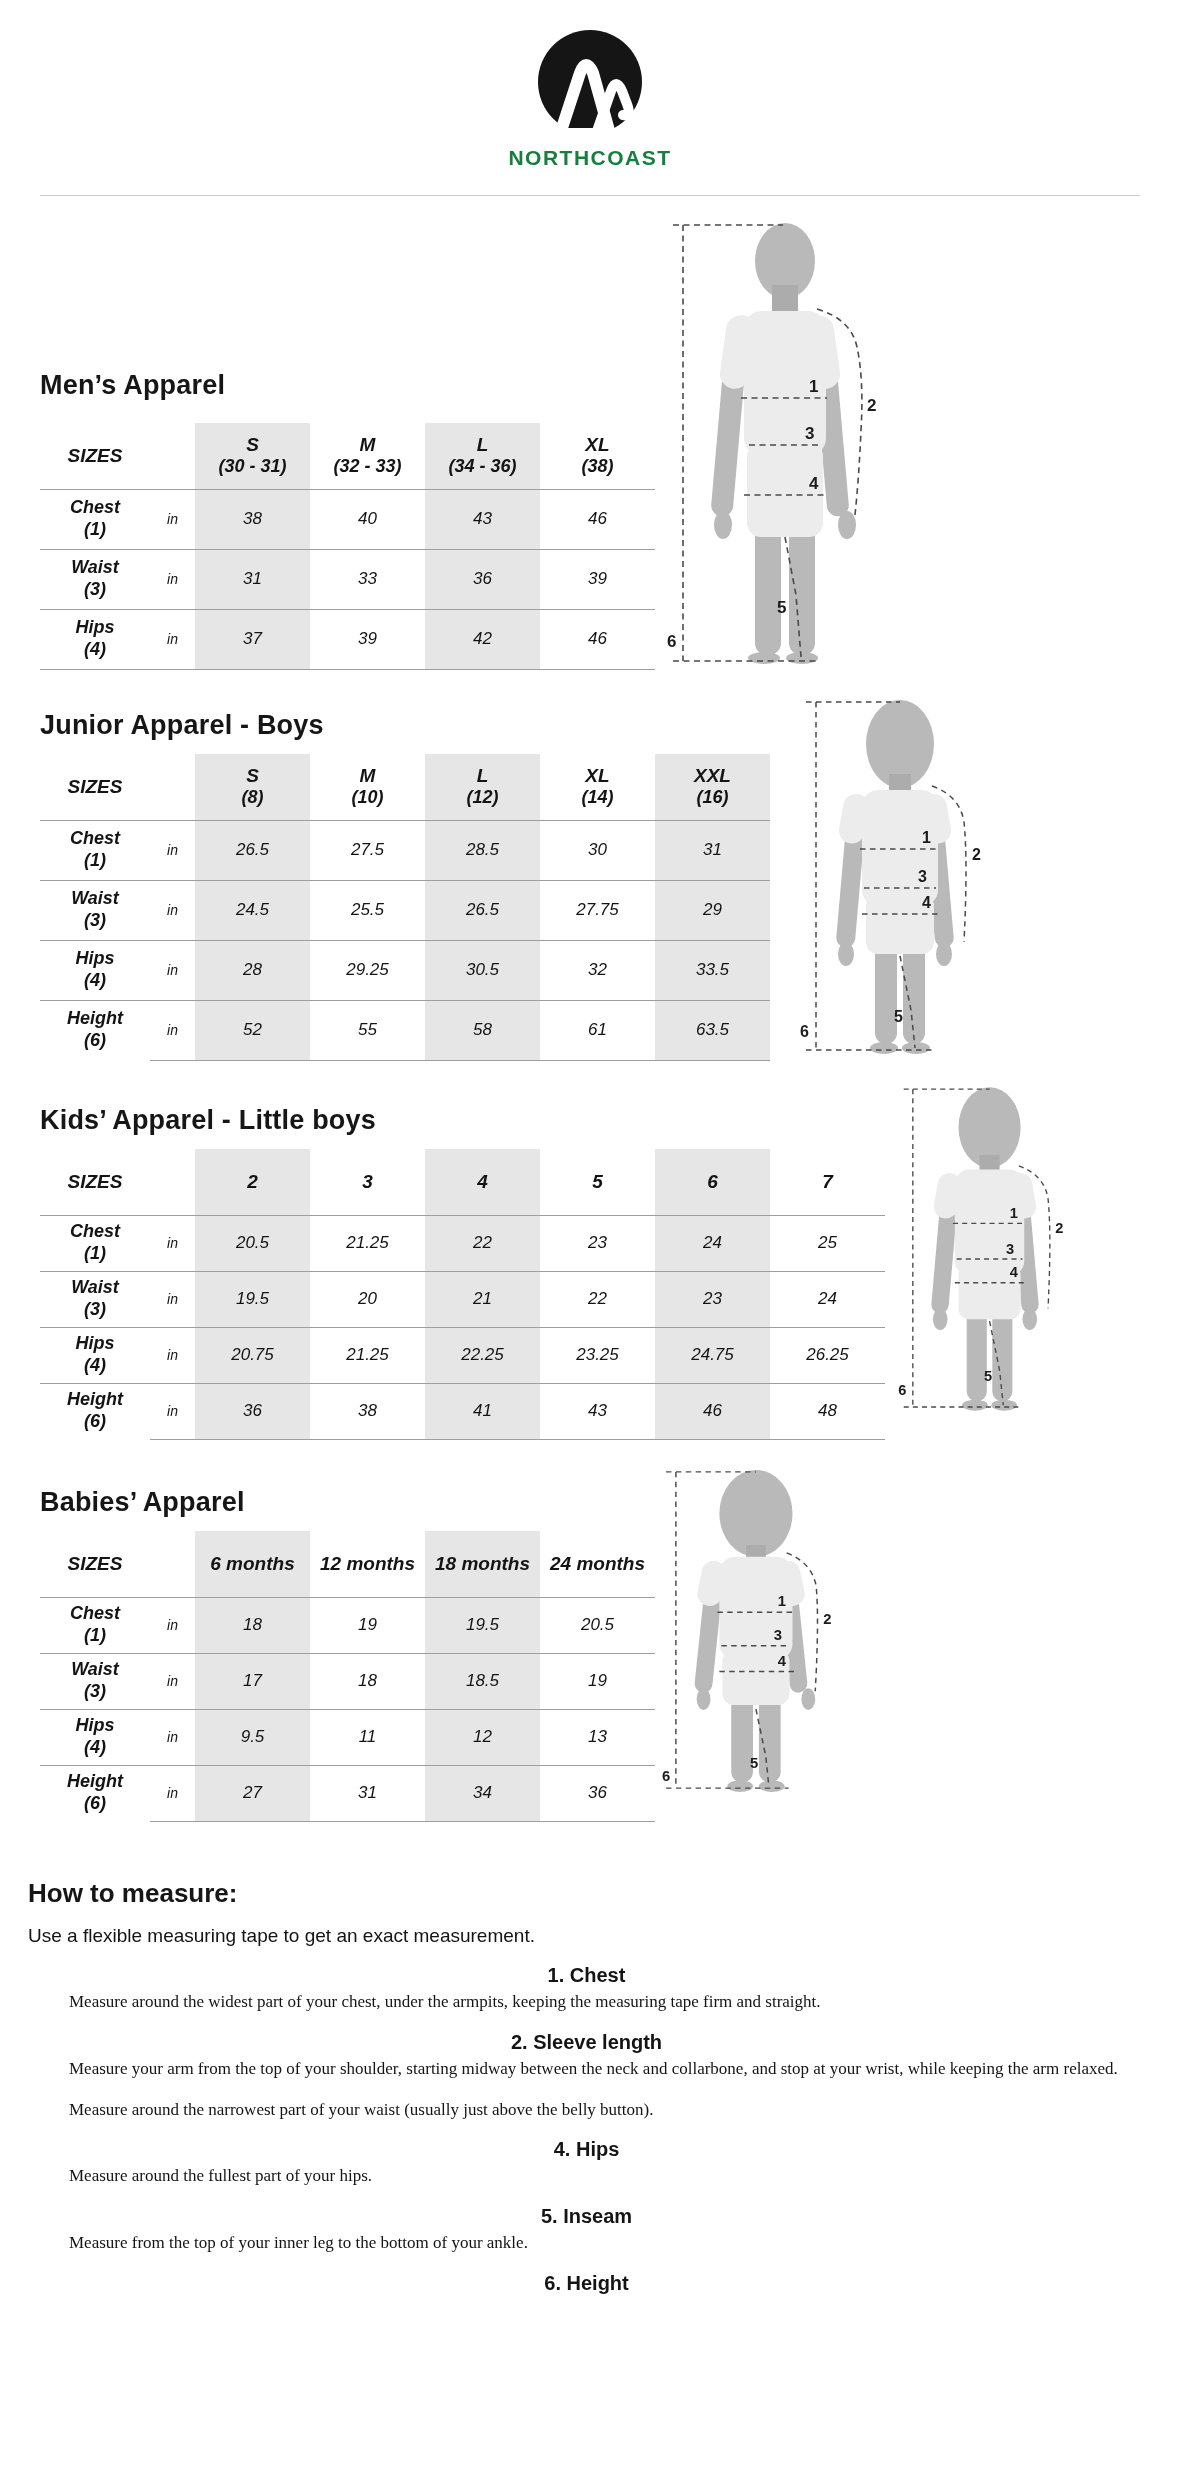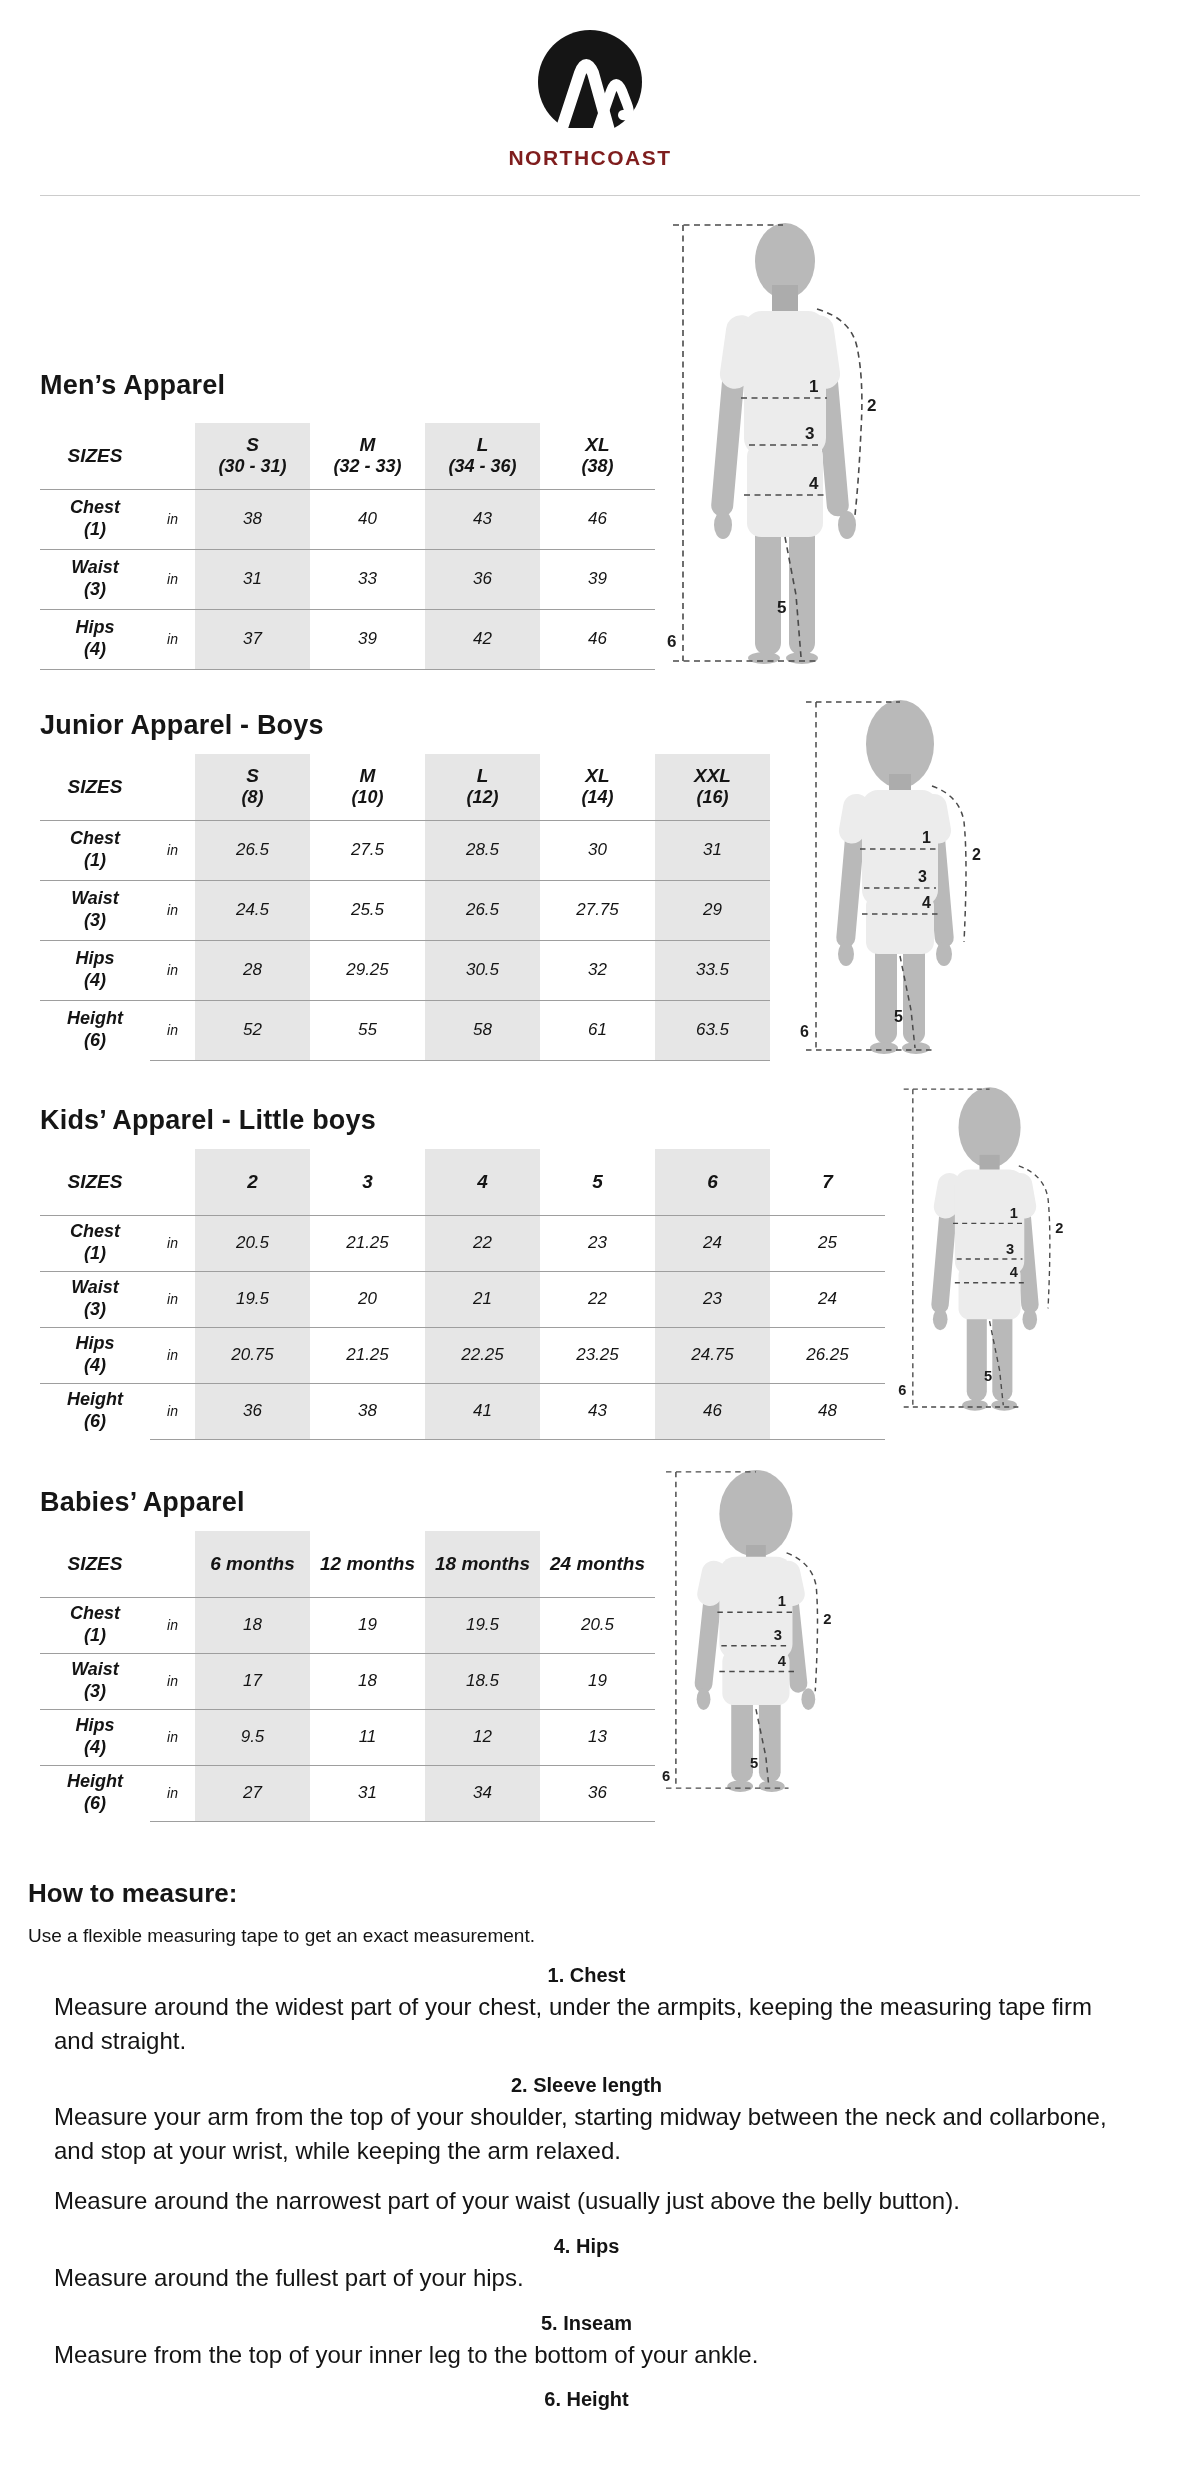--- a/index.html
+++ b/index.html
@@ -3,21 +3,21 @@
 <meta charset="utf-8">
 <style>
   * { box-sizing: border-box; margin: 0; padding: 0; }
   html,body { background:#fff; }
   body { font-family:"Liberation Sans", sans-serif; color:#141414; }
   .page { width:1180px; height:2465px; position:relative; background:#fff; overflow:hidden; margin:0 auto; }
 
   
   .header { height:200px; position:relative; text-align:center; }
   .logo { display:inline-block; margin-top:30px; }
-  .brand-name { font-size:21px; font-weight:bold; letter-spacing:1.5px; margin-top:0px; color:#7f1d1d; }
+  .brand-name { font-size:21px; font-weight:bold; letter-spacing:1.5px; margin-top:0px; color:#15803d; }
   .divider { position:absolute; bottom:4px; left:40px; right:40px; border-top:1px solid #cccccc; }
 
   
   section.size-section { position:relative; }
   .sec-mens   { height:490px; }
   .sec-junior { height:400px; }
   .sec-kids   { height:382px; }
   .sec-babies { height:390px; }
   .section-title { font-size:27px; font-weight:bold; margin-left:40px; letter-spacing:.2px; color:#161616; }
   .sec-mens .section-title   { padding-top:170px; }
@@ -51,21 +51,21 @@
   .sec-junior .figure { left:800px; top:2px; }
   .sec-kids .figure   { left:898px; top:-10px; }
   .sec-babies .figure { left:662px; top:-10px; }
 
   
   .howto { height:603px; padding:16px 40px 0 28px; }
   .howto-title { font-size:26px; font-weight:bold; color:#161616; }
   .howto-intro { font-size:19px; margin-top:16px; }
   .howto-item { margin-top:17px; }
   .howto-item-title { font-size:20px; font-weight:bold; margin-left:5px;text-align:center; }
-  .howto-item-desc { font-size:24px; line-height:1.4; margin-left:26px; margin-top:3px; max-width:1055px; }
+  .howto-item-desc { font-size:17px; line-height:1.4; margin-left:41px; margin-top:3px; max-width:1055px;font-family:Liberation Serif, serif; }
   .defs-holder { position:absolute; width:0; height:0; overflow:hidden; }
 </style>
 </head>
 <body>
 
 <svg class="defs-holder" aria-hidden="true">
   <defs>
     <symbol id="fig-adult" viewBox="0 0 230 450">
       <ellipse cx="120" cy="46" rx="30" ry="38" fill="#b9b9b9"></ellipse>
       <rect x="107" y="70" width="26" height="34" fill="#acacac"></rect>

